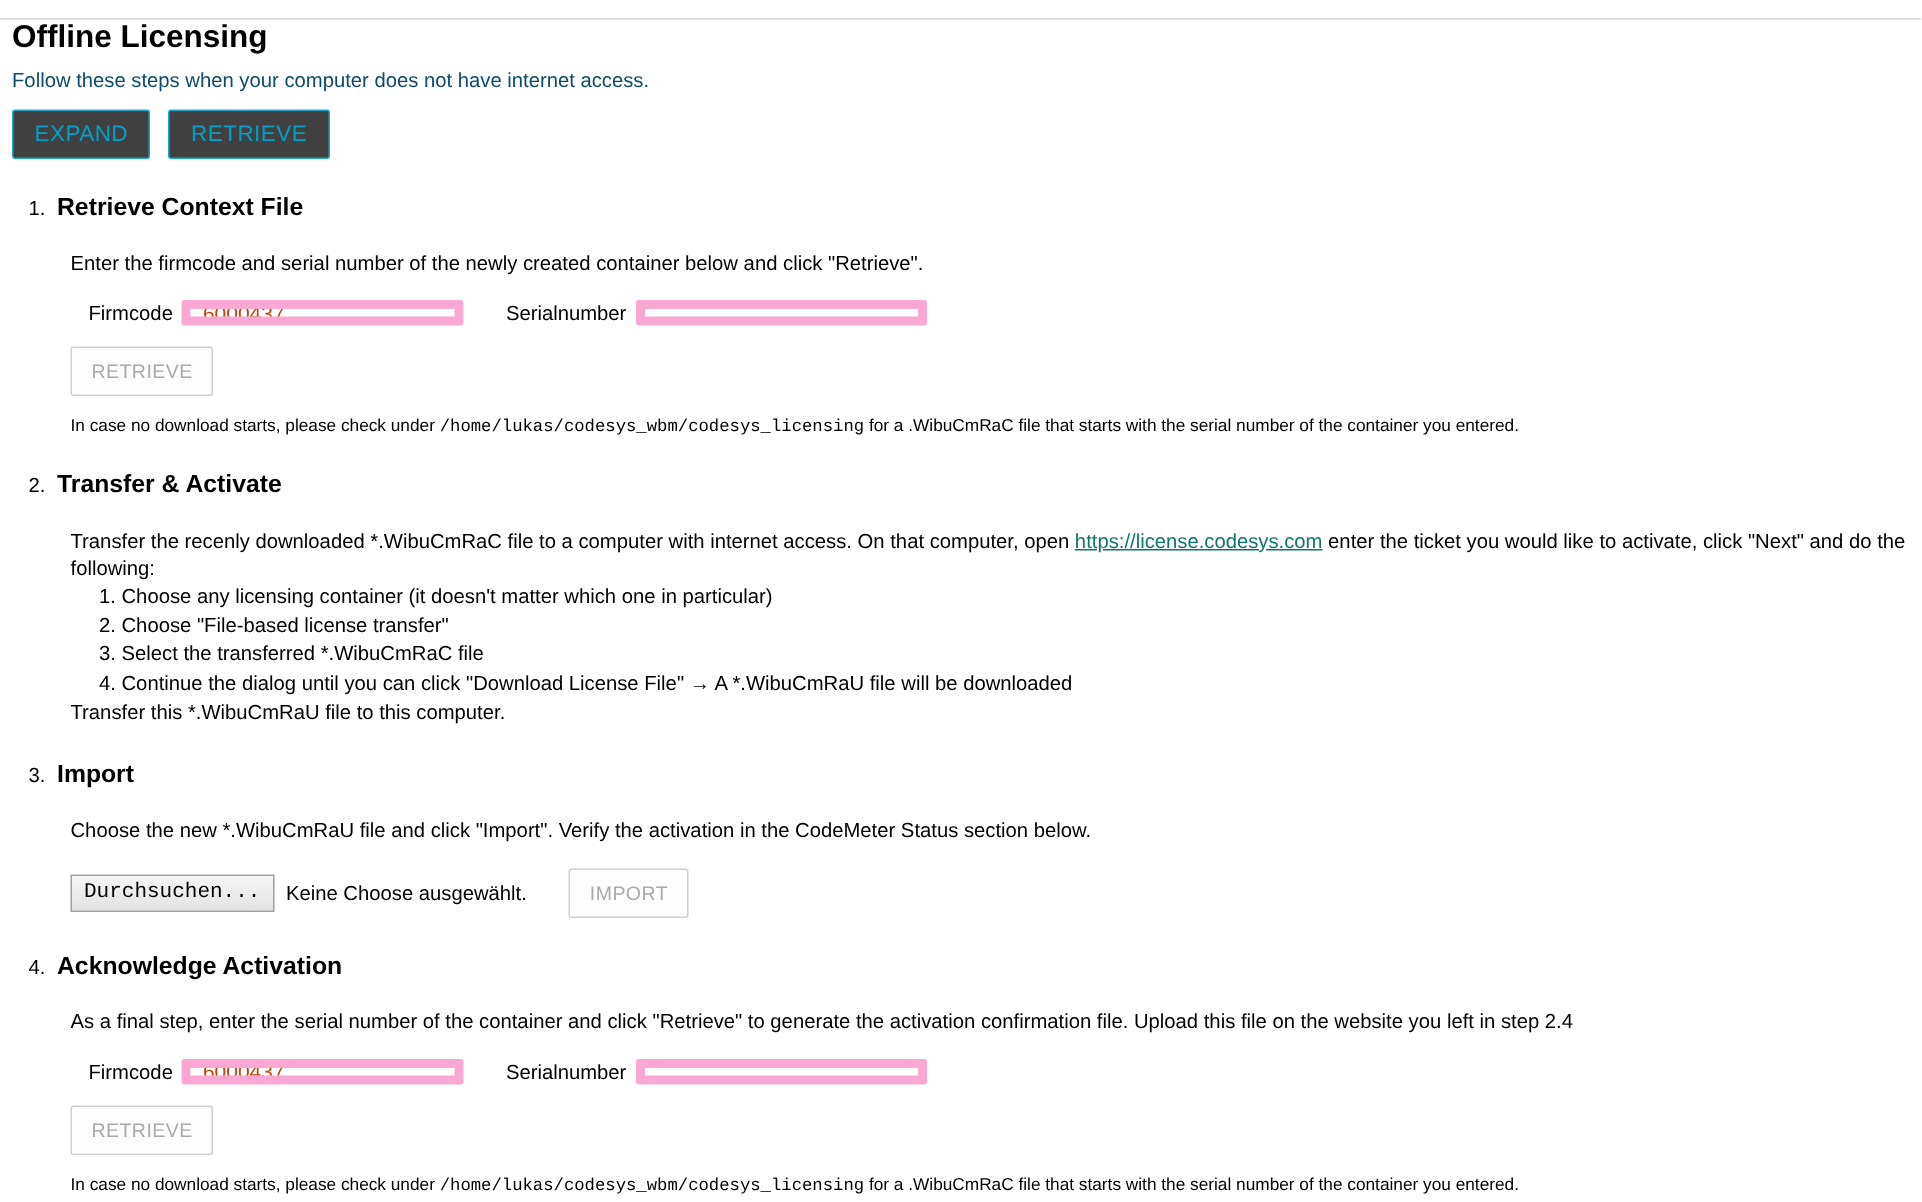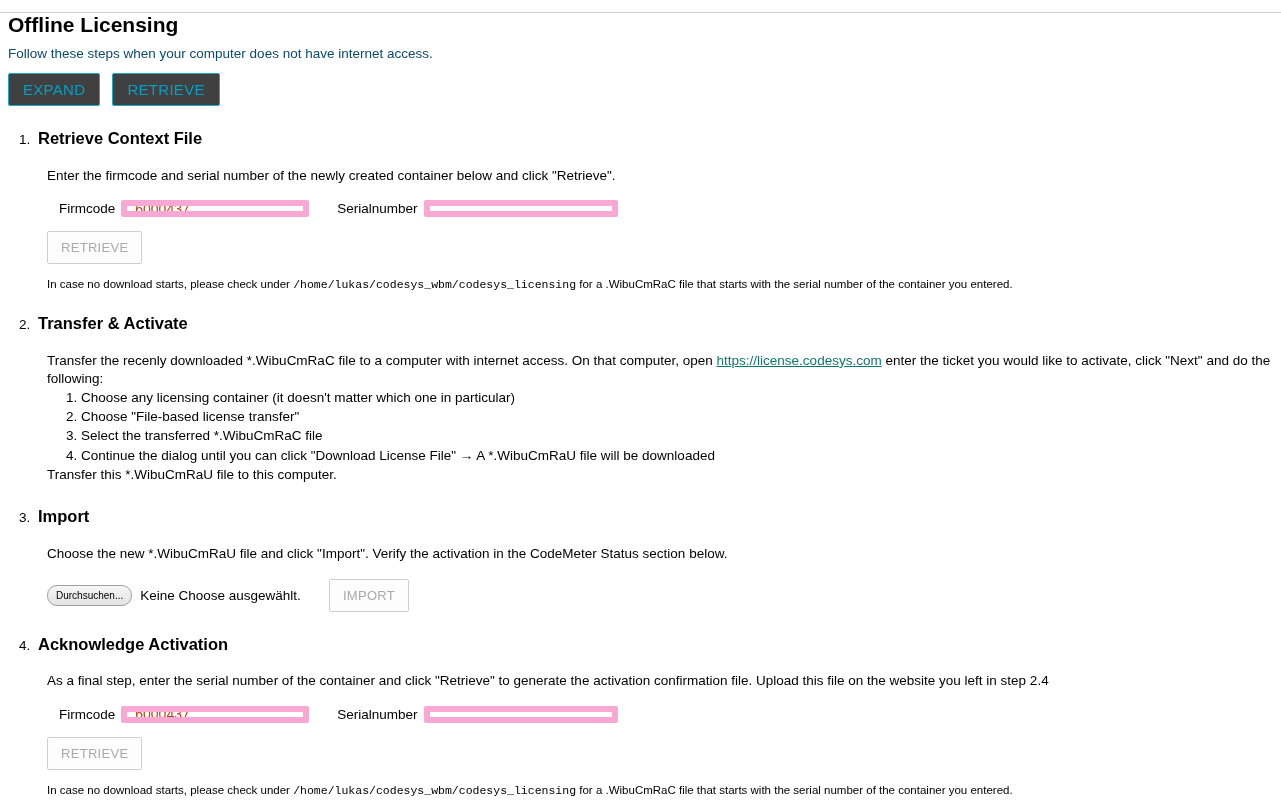--- a/index.html
+++ b/index.html
@@ -146,26 +146,26 @@
     font-size: 13.5px;
     margin: 0;
     line-height: 1.42;
   }
   .import-row {
     display: flex;
     align-items: center;
     margin-top: 16px;
   }
   .file-btn {
-    font-family: Liberation Sans, sans-serif;
-    font-size: 10px;
+    font-family: Liberation Mono, monospace;
+    font-size: 14px;
     color: #000;
     background: linear-gradient(#f6f6f6, #e3e3e3);
     border: 1px solid #a0a0a0;
-    border-radius: 10px;
+    border-radius: 0;
     padding: 4px 8px;
     line-height: 1.1;
     cursor: pointer;
   }
   .file-status {
     font-size: 13.5px;
     margin-left: 8px;
   }
   .import-btn {
     margin-left: 28px;

